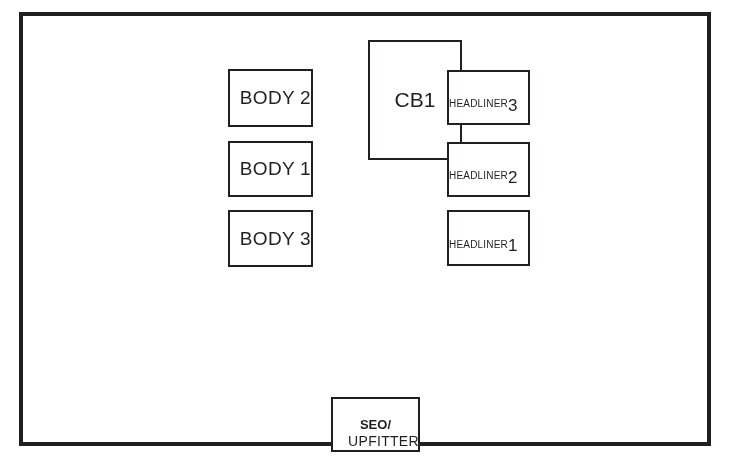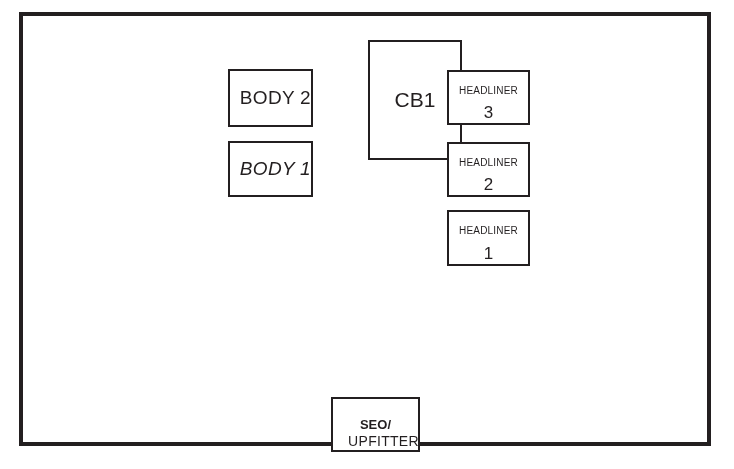--- a/index.html
+++ b/index.html
@@ -32,21 +32,21 @@
     border: 2px solid #231f20;
     background: #ffffff;
     display: flex;
     align-items: center;
     justify-content: flex-end;
     text-align: center;
   }
   
   .body-box { font-size: 19px; letter-spacing: 0.3px; }
   #body-2 { left: 205px; top: 53px;  width: 85px; height: 58px; }
-  #body-1 { left: 205px; top: 125px; width: 85px; height: 56px; font-style: italic; }
+  #body-1 { left: 205px; top: 125px; width: 85px; height: 56px; }
   #body-3 { left: 205px; top: 194px; width: 85px; height: 57px; }
   
   #cb-stack {
     position: absolute;
     left: 317px; top: 24px; width: 94px; height: 120px;
     box-sizing: border-box;
     border: 2px solid #231f20;
     display: flex;
     flex-direction: column;
     background: #ffffff;
@@ -56,22 +56,22 @@
     flex: 1;
     display: flex;
     align-items: center;
     justify-content: center;
     font-size: 21px;
     border-bottom: 2px solid #231f20;
   }
   .cb-row:last-child { border-bottom: none; }
   
   .headliner-box {
-    flex-direction: column;
-    justify-content: space-between;
+    flex-direction: row;
+    justify-content: flex-start;
     padding-top: 13px;
   }
   #headliner-3 { left: 424px; top: 54px;  width: 83px; height: 55px; }
   #headliner-2 { left: 424px; top: 126px; width: 83px; height: 55px; }
   #headliner-1 { left: 424px; top: 194px; width: 83px; height: 56px; }
   .headliner-title { font-size: 10px; letter-spacing: 0.2px; line-height: 12px; }
   .headliner-num   { font-size: 17px; margin-top: 3px; }
   
   #seo-upfitter {
     left: 308px; top: 381px; width: 89px; height: 55px;
@@ -84,20 +84,23 @@
 <body>
 
 <div class="canvas">
   <div class="frame">
 
     <div class="fbox body-box" id="body-2">
       <span>BODY 2</span>
     </div>
     <div class="fbox body-box" id="body-1">
       <span>BODY 1</span>
+    </div>
+    <div class="fbox body-box" id="body-3">
+      <span>BODY 3</span>
     </div>
 
     <div id="cb-stack">
       <div class="cb-row">
         <span>CB1</span>
       </div>
     </div>
 
     <div class="fbox headliner-box" id="headliner-3">
       <span class="headliner-title">HEADLINER</span>

